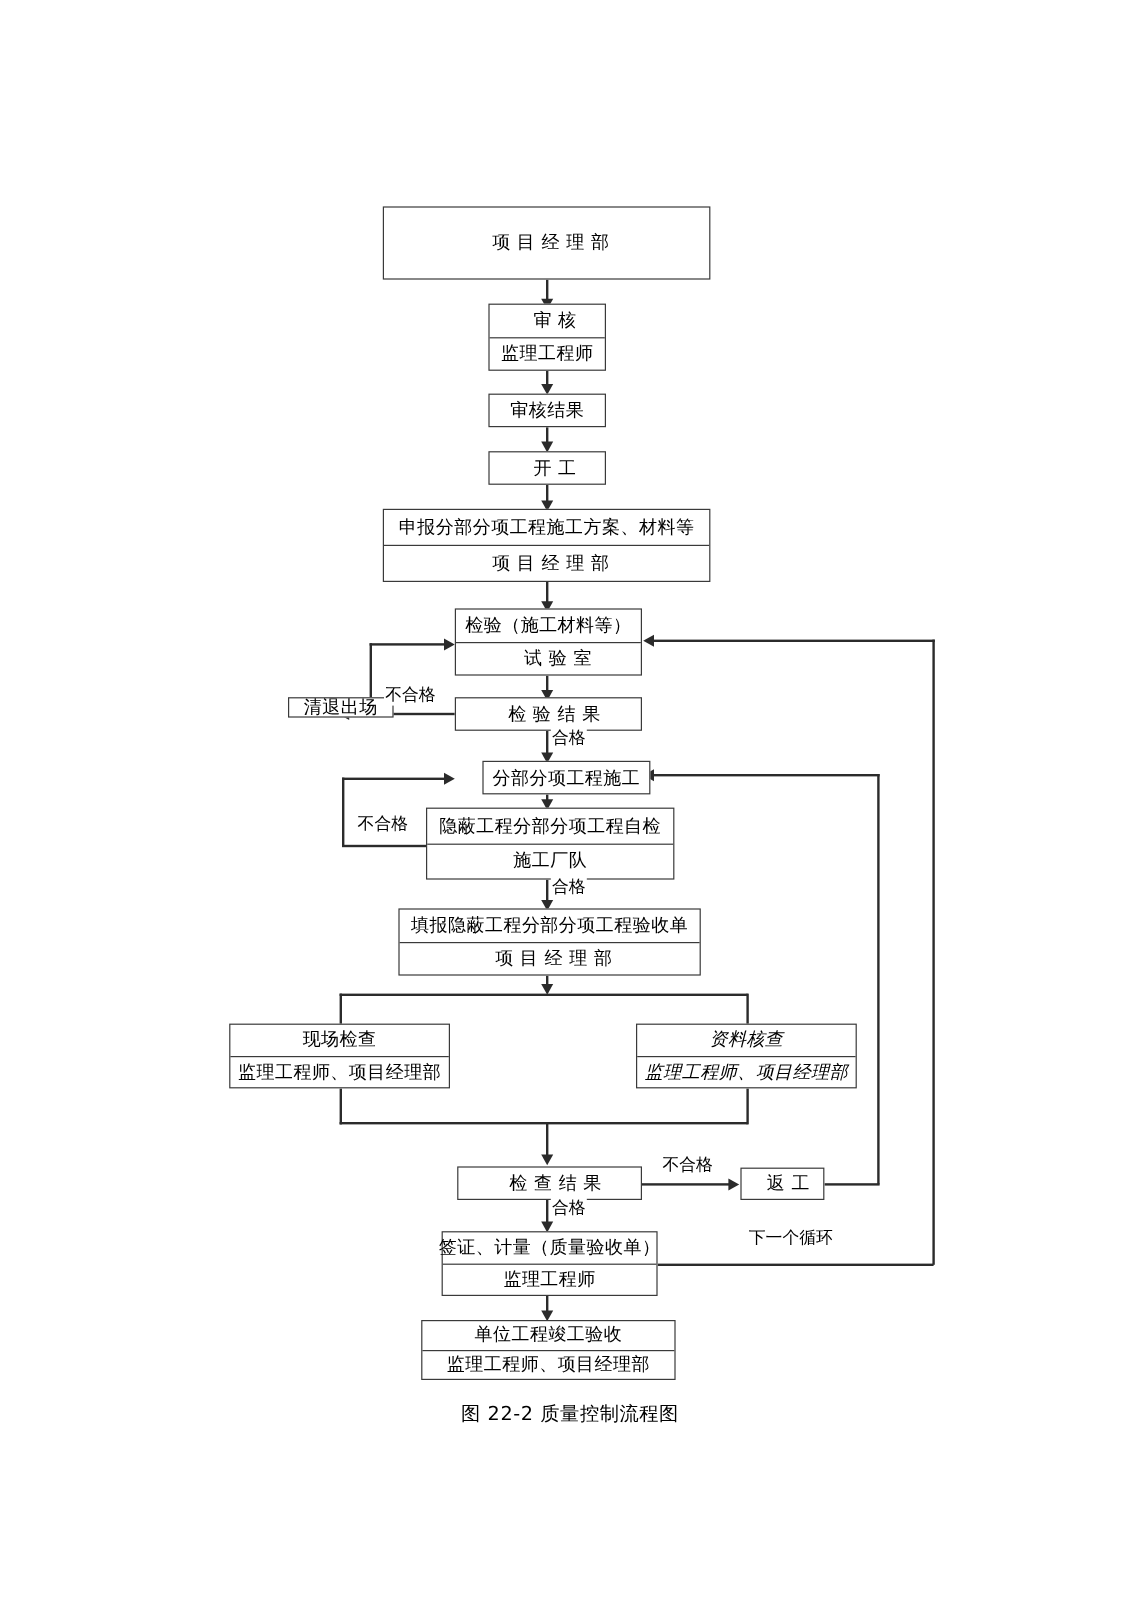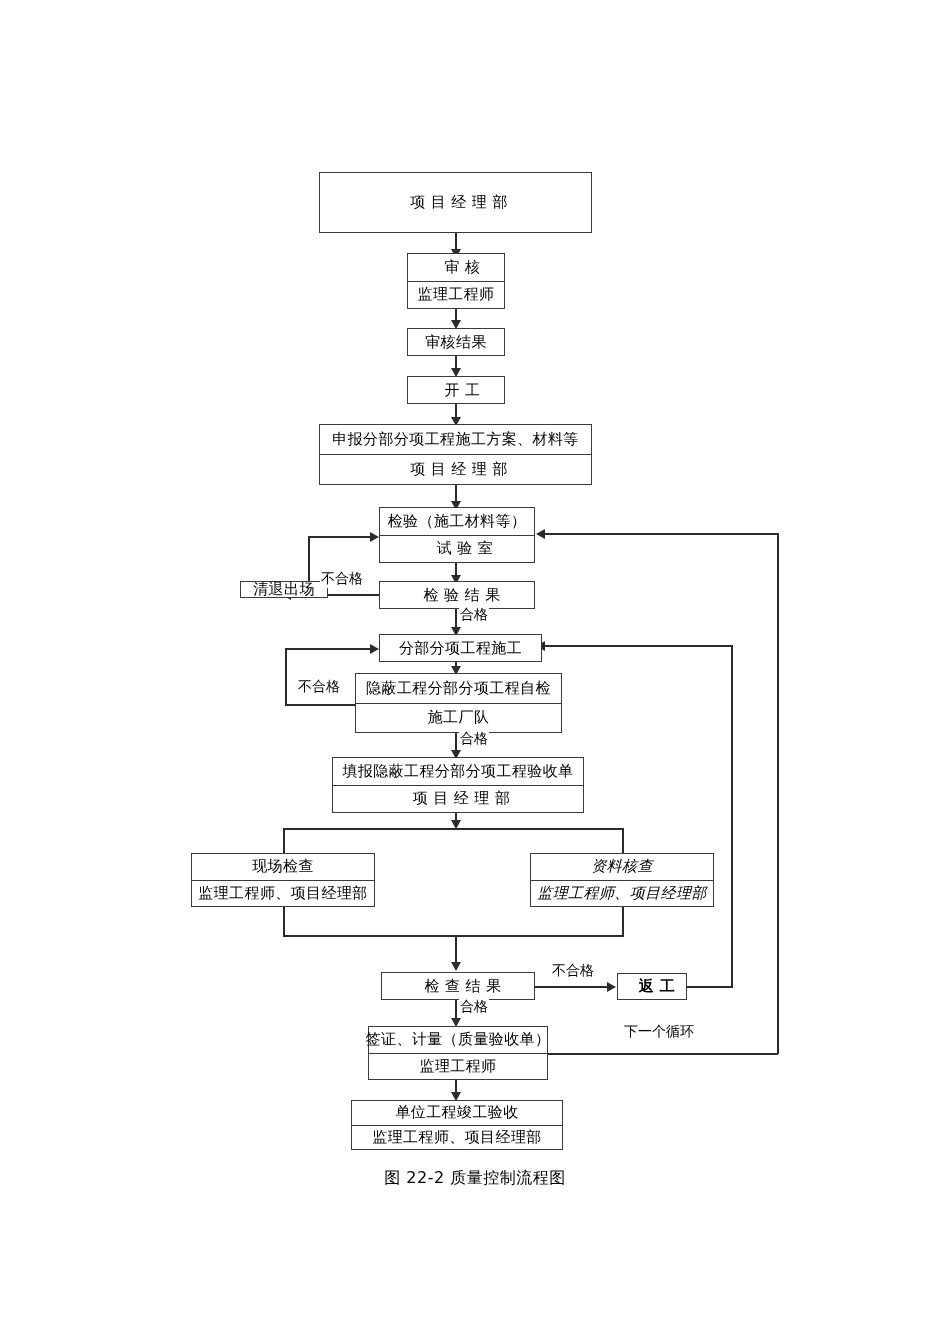--- a/index.html
+++ b/index.html
@@ -147,21 +147,21 @@
 
   <div class="ln v" style="left:308px;top:536px;height:59px;"></div>
   <div class="ln h" style="left:308px;top:536px;width:63px;"></div>
   <div class="arrow right" style="left:370px;top:532px;"></div>
   <div class="elabel" style="left:320px;top:570px;">不合格</div>
 
   <div class="ln v" style="left:455px;top:609px;height:22px;"></div>
   <div class="arrow down" style="left:451px;top:627px;"></div>
   <div class="elabel" style="left:459px;top:606px;">合格</div>
 
-  <div class="box" style="left:379px;top:634px;width:163px;height:28px;">
+  <div class="box" style="left:402px;top:634px;width:140px;height:28px;">
     <div class="row fs15">分部分项工程施工</div>
   </div>
 
   <div class="ln v" style="left:455px;top:662px;height:11px;"></div>
   <div class="arrow down" style="left:451px;top:666px;"></div>
 
   <div class="box" style="left:355px;top:673px;width:207px;height:60px;">
     <div class="row fs15">隐蔽工程分部分项工程自检</div>
     <div class="row fs15">施工厂队</div>
   </div>
@@ -205,21 +205,21 @@
   <div class="arrow down" style="left:451px;top:962px;"></div>
 
   <div class="box" style="left:381px;top:972px;width:154px;height:28px;text-align:right;">
     <div class="row fs15 sp2">检 查 结 果</div>
   </div>
 
   <div class="ln h" style="left:535px;top:986px;width:73px;"></div>
   <div class="arrow right" style="left:607px;top:982px;"></div>
   <div class="elabel" style="left:551px;top:962px;">不合格</div>
 
-  <div class="box" style="left:617px;top:973px;width:70px;height:27px;font-weight:bold;">
+  <div class="box" style="left:617px;top:973px;width:70px;height:27px;">
     <div class="row fs15 sp2">返    工</div>
   </div>
 
   <div class="ln h" style="left:687px;top:986px;width:46px;"></div>
   <div class="ln v" style="left:731px;top:645px;height:342px;"></div>
   <div class="ln h" style="left:545px;top:645px;width:188px;"></div>
   <div class="arrow left" style="left:536px;top:641px;"></div>
 
   <div class="ln v" style="left:455px;top:1000px;height:24px;"></div>
   <div class="arrow down" style="left:451px;top:1018px;"></div>

